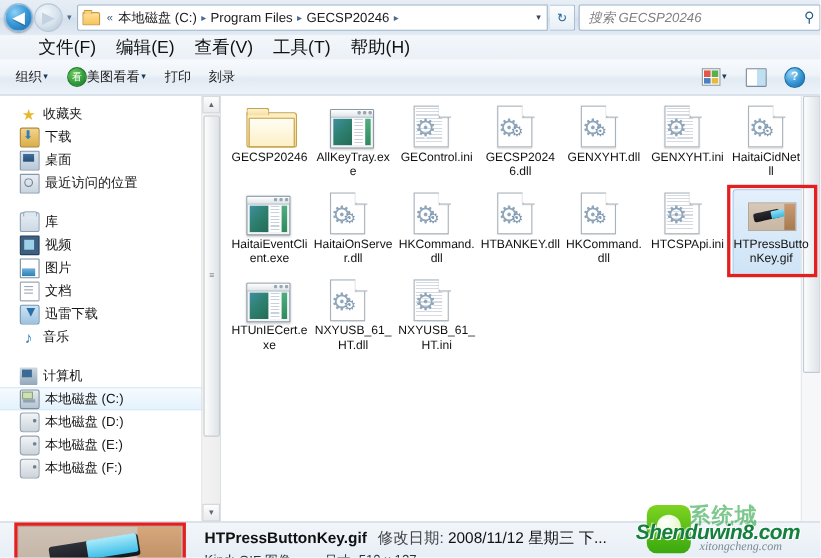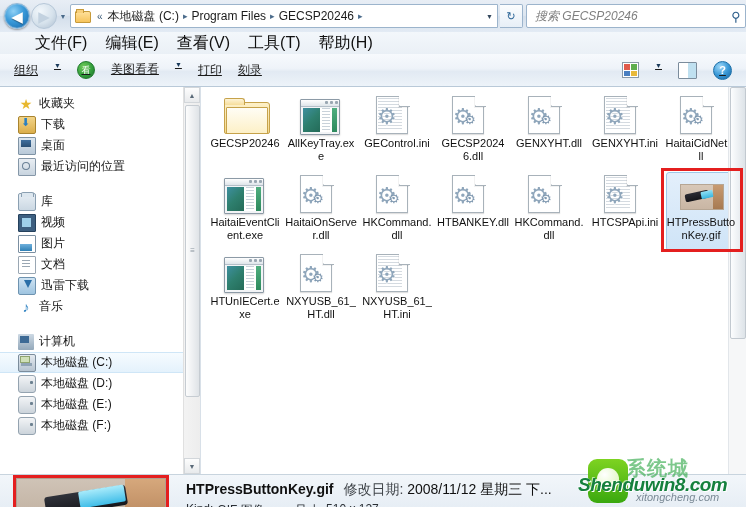--- a/index.html
+++ b/index.html
@@ -121,24 +121,23 @@
   
   .toolbar {
     position: absolute; left: 0; top: 54px;
     width: 746px; height: 33px;
     background: linear-gradient(to bottom, #f7fafd 0%, #eef3f9 45%, #e2eaf3 55%, #edf3f9 100%);
     border-bottom: 1px solid #b9c9d8;
     display: flex; align-items: center; box-sizing: border-box;
     padding: 0 6px;
   }
   .tb-item {
-    display: flex; align-items: flex-start; gap: 16px;
+    display: flex; align-items: center; gap: 0;
     font-size: 12px; color: #1a1a1a; padding: 3px 8px;
     white-space: nowrap;
-    text-decoration: underline;
   }
   .tb-caret { font-size: 7px; color: #1a3a5a; }
   .mt-ico {
     width: 16px; height: 16px; border-radius: 50%;
     background: radial-gradient(circle at 35% 30%, #6ecb5a 0%, #2f9a3a 60%, #1d6b27 100%);
     border: 1px solid #1f7a2c;
     display: flex; align-items: center; justify-content: center;
     color: #fff; font-size: 9px; line-height: 1;
   }
   .tb-spacer { flex: 1; }
@@ -483,21 +482,21 @@
     background: radial-gradient(circle at 35% 30%,#ffffff,#d8f5b0);
   }
   .wm-txt1 {
     position: absolute; left: 0px; top: 17px;
     font-size: 19px; font-weight: bold; font-style: italic;
     color: #15803d; letter-spacing: -.5px;
     text-shadow: 1px 1px 0 #fff, -1px -1px 0 rgba(255,255,255,.6);
   }
   .wm-txt2 {
     position: absolute; left: 58px; top: 34px;
-    font-size: 11px; color: #7b8a96; font-style: italic;
+    font-size: 11px; color: #7b8a96; font-style: italic; font-family: Liberation Serif, serif;
   }
   .wm-cn {
     position: absolute; left: 48px; top: -2px;
     font-size: 20px; font-weight: bold; color: #2fa847;
     opacity: .62; letter-spacing: 1px;
   }
 </style>
 </head>
 <body>
 

